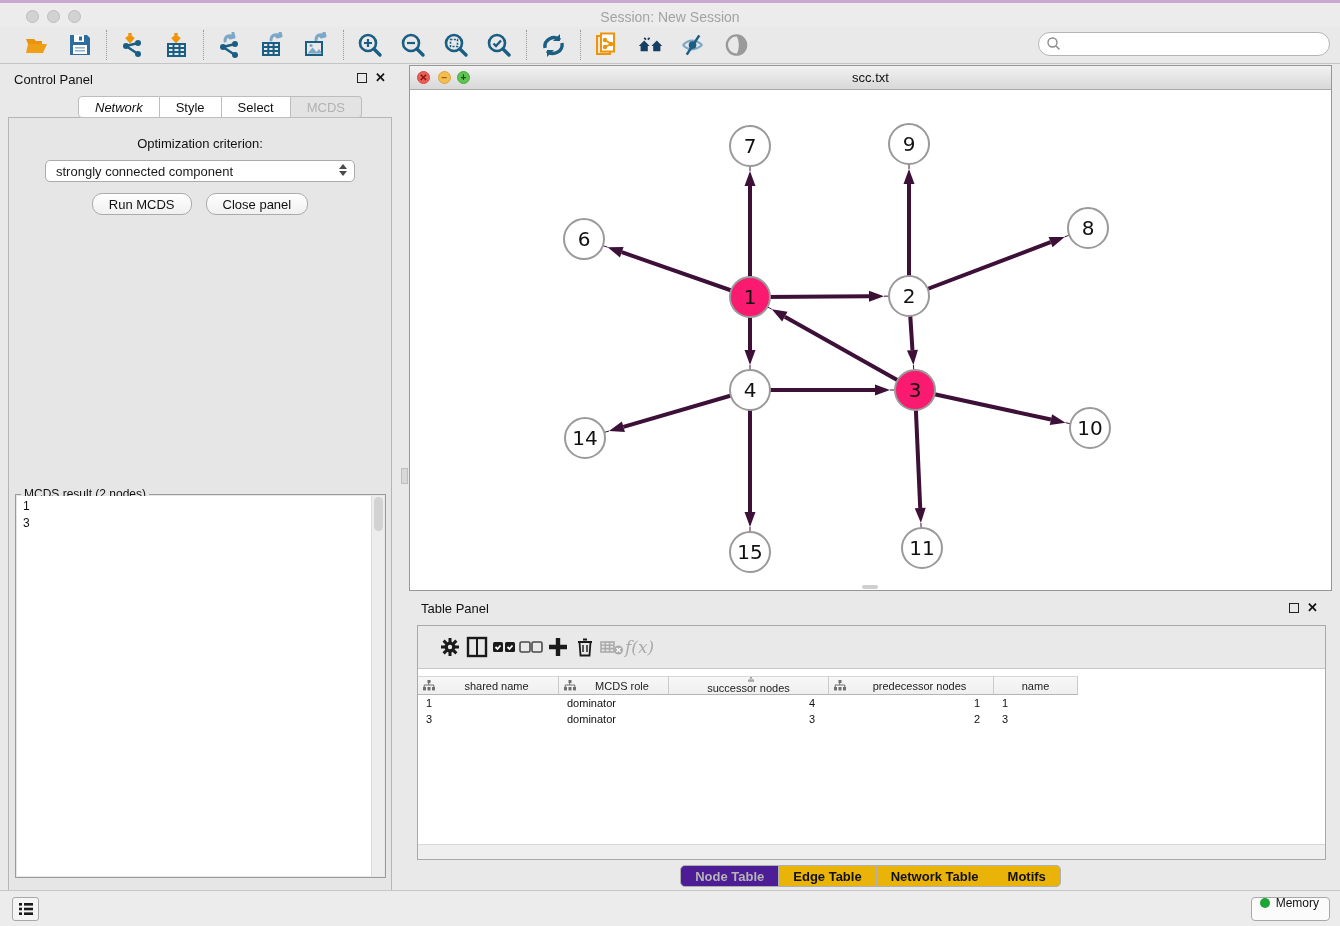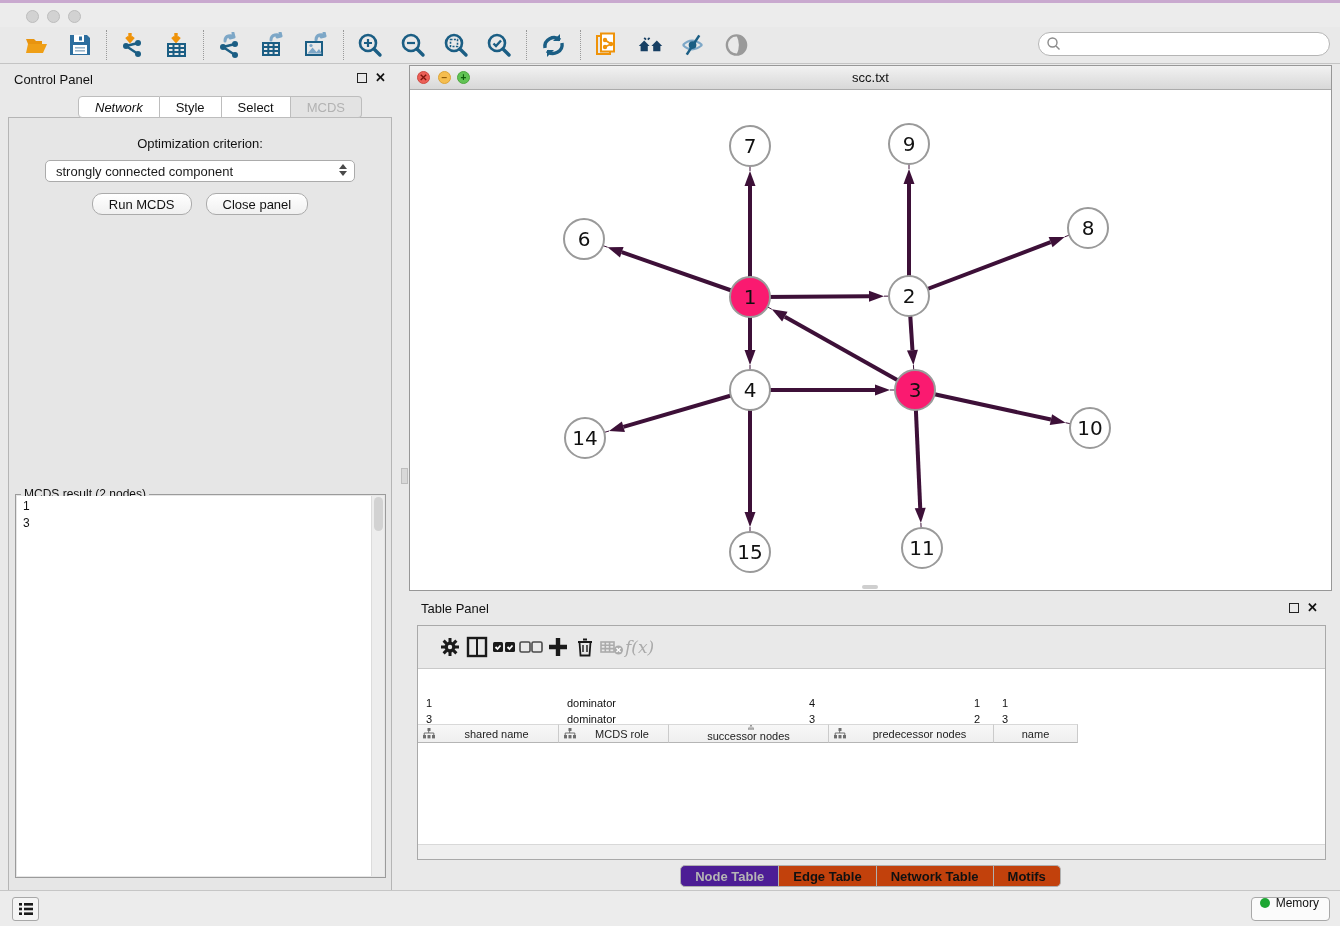--- a/index.html
+++ b/index.html
@@ -68,48 +68,49 @@
   .gnode.sel { background:#FA1A70; }
   .net-grip { position:absolute; left:452px; bottom:1px; width:16px; height:4px; background:#CFCFCF; border-radius:2px; }
 
   
   .tablepanel { position:absolute; left:409px; top:595px; width:923px; height:295px; }
   .tp-title { position:absolute; left:12px; top:6px; font-size:13px; color:#111; }
   .tp-container { position:absolute; left:8px; top:30px; width:909px; height:235px; background:#fff; border:1px solid #A9A9A9; }
   .tp-toolbar { position:absolute; left:0; top:0; right:0; height:43px; background:#E9E9E9; border-bottom:1px solid #C9C9C9; display:flex; align-items:center; padding-left:18px; }
   .fx { font-family:"DejaVu Serif", serif; font-style:italic; font-size:17px; color:#AAAAAA; }
   .thead { position:absolute; left:0; top:50px; right:0; height:19px; display:flex; }
-  .th { height:19px; background:linear-gradient(#F7F7F7,#EFEFEF); border-right:1px solid #CBCBCB; border-bottom:1px solid #B5B5B5; border-top:1px solid #D8D8D8; display:flex; align-items:center; font-size:11px; color:#222; position:relative;margin-top:48px; }
+  .th { height:19px; background:linear-gradient(#F7F7F7,#EFEFEF); border-right:1px solid #CBCBCB; border-bottom:1px solid #B5B5B5; border-top:1px solid #D8D8D8; display:flex; align-items:center; font-size:11px; color:#222; position:relative; }
   .th .lbl { flex:1; text-align:center; }
   .th svg { margin-left:5px; }
   .trow { position:absolute; left:0; right:0; height:16px; display:flex; font-size:11px; color:#111; }
   .td { padding:1px 8px 0 8px; }
   .td.r { text-align:right; padding-right:14px; }
   .tp-hscroll { position:absolute; left:0; right:0; bottom:0; height:15px; background:#EFEFEF; border-top:1px solid #D8D8D8; }
   .tp-tabs { position:absolute; left:0; right:0; bottom:3px; display:flex; justify-content:center; }
-  .tp-tab { height:22px; padding:0 14px; display:flex; align-items:center; background:#c2410c; border:1px solid #B0B0B0; border-left:none; font-size:13px; font-weight:bold; color:#111; }
+  .tp-tab { height:22px; padding:0 14px; display:flex; align-items:center; background:#eab308; border:1px solid #B0B0B0; border-left:none; font-size:13px; font-weight:bold; color:#111; }
   .tp-tab:first-child { border-left:1px solid #B0B0B0; border-radius:5px 0 0 5px; }
   .tp-tab.last { border-radius:0 5px 5px 0; }
   .tp-tab.active { background:#4c1d95; color:#B5B5B5; }
 
   
   .statusbar { position:absolute; left:0; top:890px; width:1340px; height:36px; background:#ECECEC; border-top:1px solid #C6C6C6; }
   .sb-left { position:absolute; left:12px; top:6px; width:27px; height:24px; background:#F5F5F5; border:1px solid #A8A8A8; border-radius:3px; display:flex; align-items:center; justify-content:center; }
   .memory-btn { position:absolute; right:10px; top:6px; height:24px; padding:0 10px 12px 8px; background:#FBFBFB; border:1px solid #A8A8A8; border-radius:4px; display:flex; align-items:center; gap:6px; font-size:12px; color:#111; }
   .memdot { width:10px; height:10px; border-radius:50%; background:#1DA633; }
 </style>
 </head>
 <body>
 
 <div class="titlebar">
   <div class="traffic">
     <div class="dot"></div>
     <div class="dot"></div>
     <div class="dot"></div>
   </div>
+  <div class="win-title">Session: New Session</div>
 </div>
 
 <div class="toolbar">
   <div class="tb-group">
     <div class="tbi">
       <svg width="26" height="26" viewBox="0 0 26 26">
           <path d="M2 7 h8 l2 2 h6 v3 H4 z" fill="#E8940F"></path>
           <path d="M4 12 h19 l-4 9 H2 z" fill="#EF9F16"></path>
         </svg>
     </div>

